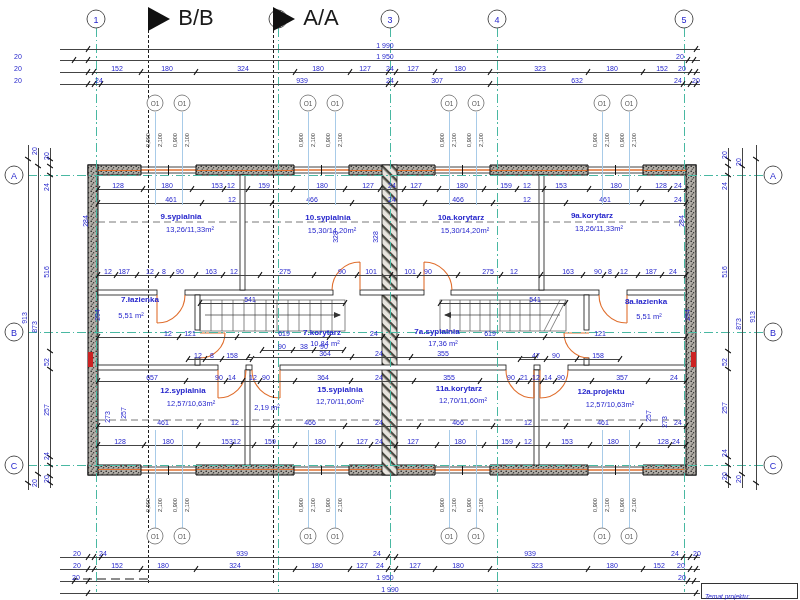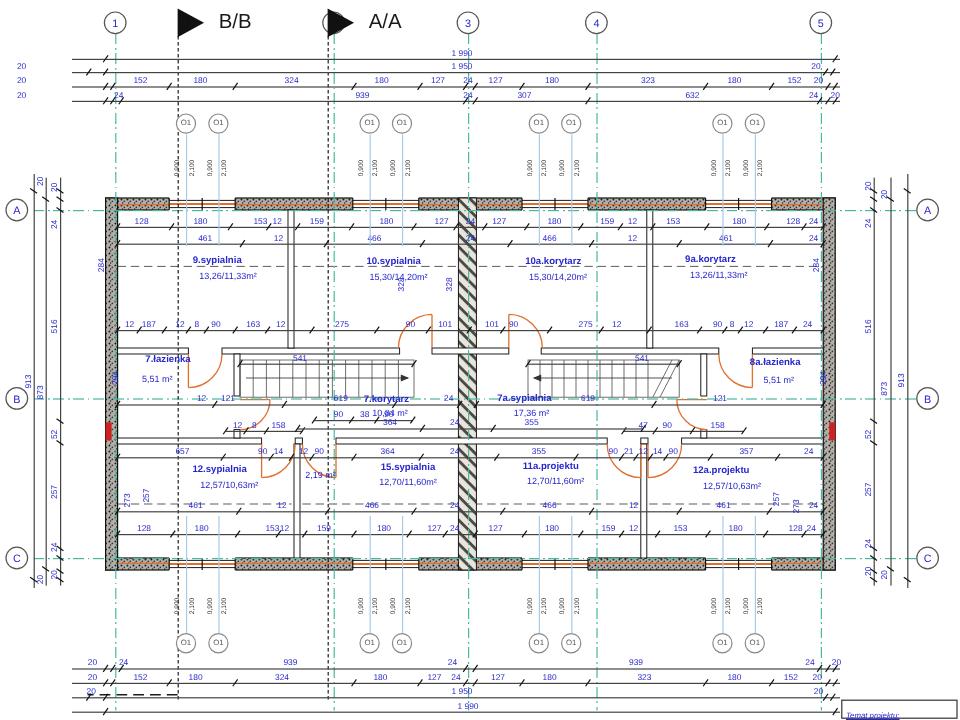--- a/index.html
+++ b/index.html
@@ -19,21 +19,21 @@
         transform:translate(-50%,-50%) rotate(-55deg);}
   .tickv{position:absolute;width:7px;height:1px;background:#111;
         transform:translate(-50%,-50%) rotate(35deg);}
   .axis-v{position:absolute;width:1px;
     background:repeating-linear-gradient(to bottom,#49b8a2 0 9px,transparent 9px 12px,#49b8a2 12px 13.5px,transparent 13.5px 16.5px);}
   .axis-h{position:absolute;height:1px;
     background:repeating-linear-gradient(to right,#49b8a2 0 9px,transparent 9px 12px,#49b8a2 12px 13.5px,transparent 13.5px 16.5px);}
   .sec-line{position:absolute;width:0;border-left:1.2px dashed #1d1d1d;}
   .sec-tri{position:absolute;width:0;height:0;border-top:12px solid transparent;
            border-bottom:12px solid transparent;border-left:22px solid #111;}
-  .sec-txt{position:absolute;transform:translate(-50%,-50%);font-size:17px;color:#1a1a1a;}
+  .sec-txt{position:absolute;transform:translate(-50%,-50%);font-size:22px;color:#1a1a1a;}
   .axis-circle{position:absolute;width:17px;height:17px;border:1px solid #555;border-radius:50%;
         background:#fff;color:#2626cc;font-size:9px;display:flex;align-items:center;justify-content:center;
         transform:translate(-50%,-50%);}
   .win-circle{position:absolute;width:15px;height:15px;border:1px solid #8a8a8a;border-radius:50%;
         background:#fff;color:#555;font-size:6.5px;display:flex;align-items:center;justify-content:center;
         transform:translate(-50%,-50%);}
   .win-leader{position:absolute;width:1px;background:#a8cbe8;}
   #title-block{position:absolute;left:701px;top:583px;width:97px;height:16px;
         border:1px solid #333;background:#fff;padding:1px 3px;box-sizing:border-box;}
   #title-block span{font-size:6.5px;color:#2626cc;font-style:italic;text-decoration:underline;}
@@ -582,42 +582,42 @@
       <div class="lbl rot" style="left: 335px; top: 237px;">328</div>
       <div class="lbl rot" style="left: 375px; top: 237px;">328</div>
       <div class="lbl rot" style="left: 85px; top: 221px;">284</div>
       <div class="lbl rot" style="left: 681px; top: 221px;">284</div>
       <div class="lbl rot" style="left: 97px; top: 315px;">294</div>
       <div class="lbl rot" style="left: 687px; top: 315px;">294</div>
       <div class="lbl rot" style="left: 107px; top: 417px;">273</div>
       <div class="lbl rot" style="left: 123px; top: 413px;">257</div>
       <div class="lbl rot" style="left: 648px; top: 416px;">257</div>
       <div class="lbl rot" style="left: 664px; top: 422px;">273</div>
-      <div class="lbl area" style="left: 267px; top: 396px;">2,19 m²</div>
+      <div class="lbl area" style="left: 267px; top: 408px;">2,19 m²</div>
       <div class="lbl room" style="left: 181px; top: 217px;">9.sypialnia</div>
       <div class="lbl area" style="left: 190px; top: 230px;">13,26/11,33m²</div>
       <div class="lbl room" style="left: 328px; top: 218px;">10.sypialnia</div>
       <div class="lbl area" style="left: 332px; top: 231px;">15,30/14,20m²</div>
       <div class="lbl room" style="left: 461px; top: 218px;">10a.korytarz</div>
       <div class="lbl area" style="left: 465px; top: 231px;">15,30/14,20m²</div>
       <div class="lbl room" style="left: 592px; top: 216px;">9a.korytarz</div>
       <div class="lbl area" style="left: 599px; top: 229px;">13,26/11,33m²</div>
       <div class="lbl room" style="left: 140px; top: 300px;">7.łazienka</div>
       <div class="lbl area" style="left: 131px; top: 316px;">5,51 m²</div>
       <div class="lbl room" style="left: 322px; top: 333px;">7.korytarz</div>
       <div class="lbl area" style="left: 325px; top: 344px;">10,84 m²</div>
       <div class="lbl room" style="left: 437px; top: 332px;">7a.sypialnia</div>
       <div class="lbl area" style="left: 443px; top: 344px;">17,36 m²</div>
       <div class="lbl room" style="left: 646px; top: 302px;">8a.łazienka</div>
       <div class="lbl area" style="left: 649px; top: 317px;">5,51 m²</div>
       <div class="lbl room" style="left: 183px; top: 391px;">12.sypialnia</div>
       <div class="lbl area" style="left: 191px; top: 404px;">12,57/10,63m²</div>
       <div class="lbl room" style="left: 340px; top: 390px;">15.sypialnia</div>
       <div class="lbl area" style="left: 340px; top: 402px;">12,70/11,60m²</div>
-      <div class="lbl room" style="left: 459px; top: 389px;">11a.projektu</div>
+      <div class="lbl room" style="left: 459px; top: 389px;">11a.korytarz</div>
       <div class="lbl area" style="left: 463px; top: 401px;">12,70/11,60m²</div>
       <div class="lbl room" style="left: 601px; top: 392px;">12a.projektu</div>
       <div class="lbl area" style="left: 610px; top: 405px;">12,57/10,63m²</div>
       <div class="win-leader" style="left: 155px; top: 112px; height: 93px;"></div>
       <div class="win-circle" style="left: 155px; top: 103px;">O1</div>
       <div class="lbl windim" style="left: 149px; top: 140px;">0,900</div>
       <div class="lbl windim" style="left: 161px; top: 140px;">2,100</div>
       <div class="win-leader" style="left: 155px; top: 430px; height: 98px;"></div>
       <div class="win-circle" style="left: 155px; top: 536px;">O1</div>
       <div class="lbl windim" style="left: 149px; top: 505px;">0,900</div>

